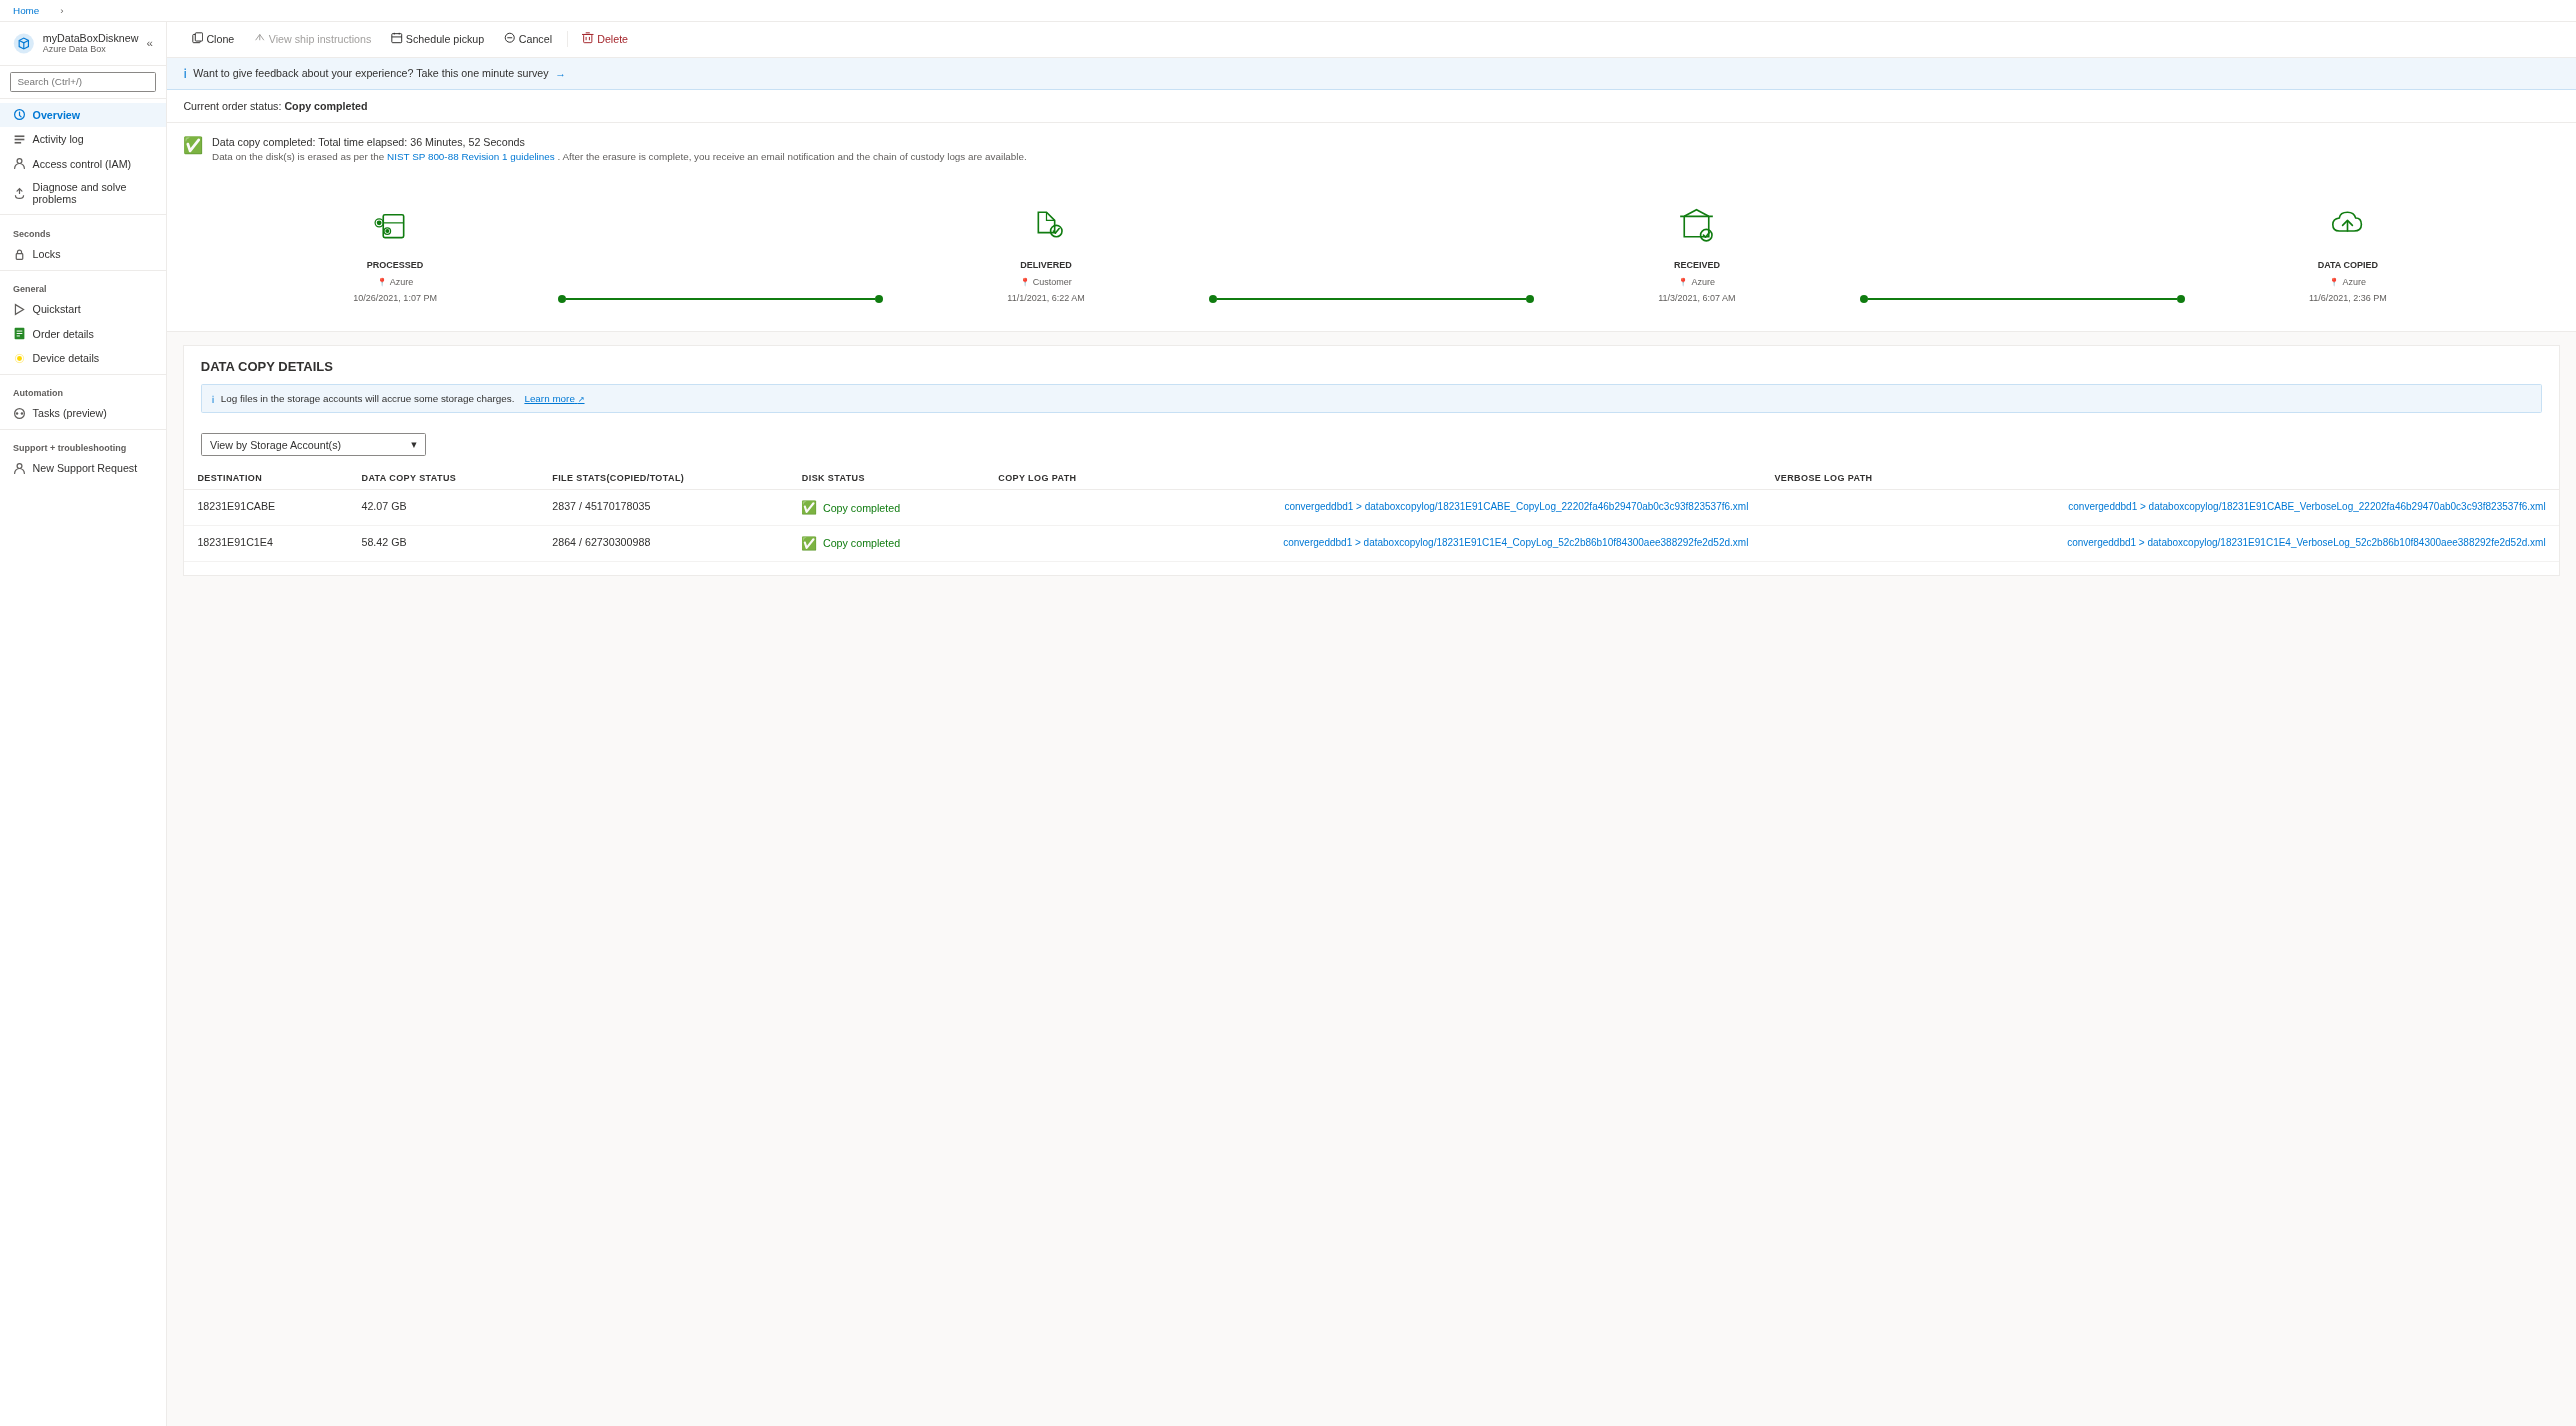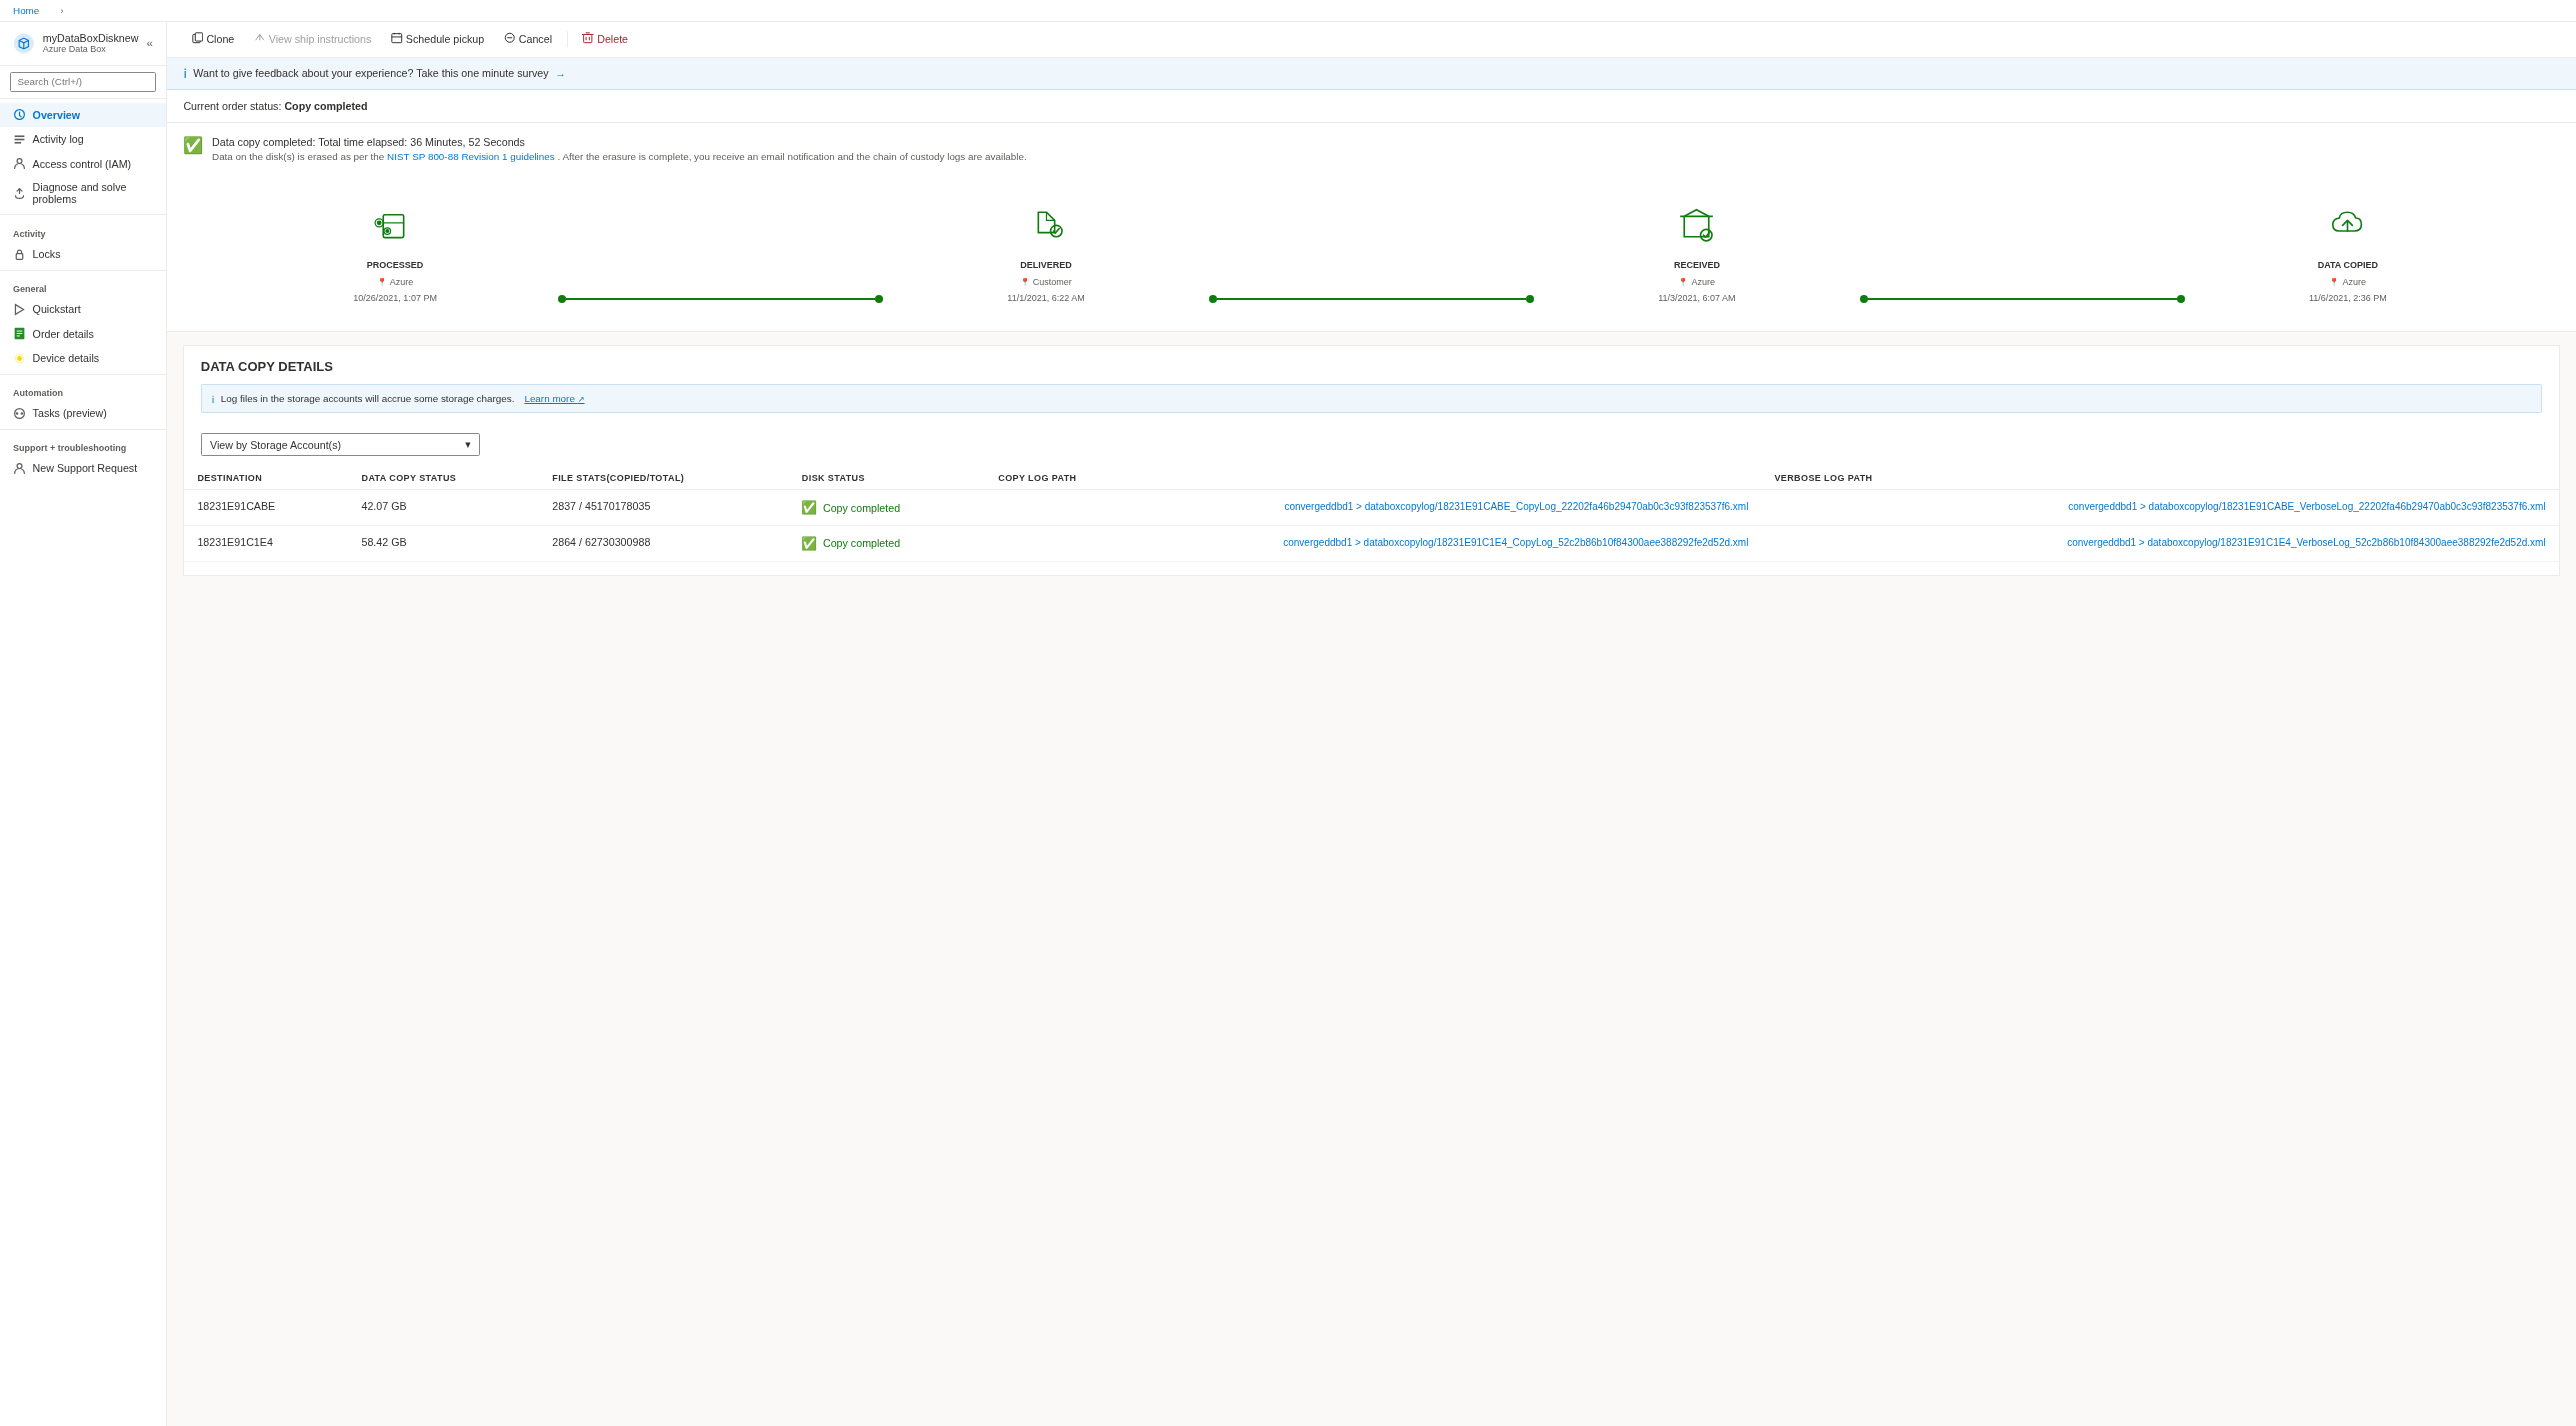--- a/index.html
+++ b/index.html
@@ -64,21 +64,21 @@
     .pin-icon { color: #605e5c; font-size: 8.2px; }
 
     
     .timeline-svg { width: 49px; height: 49px; stroke: #107c10; fill: none; stroke-width: 2; }
     .section-title { font-size: 13px; font-weight: 600; color: #323130; padding: 13px 16.4px 0; }
 
     .info-banner { background: #eff6fc; border: 0.8px solid #c7e0f4; margin: 9.9px 16.4px; padding: 6.6px 9.9px; display: flex; align-items: center; gap: 6.6px; font-size: 9.9px; border-radius: 1.6px; }
     .learn-more { color: #0078d4; cursor: pointer; }
 
     .dropdown-row { padding: 9.9px 16.4px; }
-    .dropdown-select { border: 0.8px solid #8a8886; padding: 4.1px 8.2px; font-size: 10.7px; color: #323130; width: 279px; display: flex; align-items: center; justify-content: space-between; cursor: pointer; background: #fff; border-radius: 1.6px; }
+    .dropdown-select { border: 0.8px solid #8a8886; padding: 4.1px 8.2px; font-size: 10.7px; color: #323130; width: 225px; display: flex; align-items: center; justify-content: space-between; cursor: pointer; background: #fff; border-radius: 1.6px; }
 
     
     .data-table { width: 100%; border-collapse: collapse; }
     .data-table th { padding: 6.6px 13px; text-align: left; font-size: 9px; font-weight: 700; color: #323130; text-transform: uppercase; letter-spacing: 0.4px; border-bottom: 0.8px solid #edebe9; }
     .data-table td { padding: 9.9px 13px; font-size: 10.7px; color: #323130; border-bottom: 0.8px solid #f3f2f1; vertical-align: top; }
     .copy-link { color: #0078d4; cursor: pointer; font-size: 10px; line-height: 1.4; display: block; text-align: right; }
     .copy-completed-badge { display: flex; align-items: center; gap: 4.9px; color: #107c10; font-size: 10.7px; }
     .badge-check { font-size: 13px; }
 
     
@@ -149,21 +149,21 @@
         <span class="nav-icon">
           <svg width="13" height="13" viewBox="0 0 16 16" fill="none">
               <path d="M8 2 L8 8 M5 5 L8 2 L11 5" stroke="#605e5c" stroke-width="1.5" stroke-linecap="round"></path>
               <path d="M3 10 Q3 14 8 14 Q13 14 13 10" stroke="#605e5c" stroke-width="1.5" fill="none"></path>
             </svg>
         </span>
         <span>Diagnose and solve problems</span>
       </div>
 
       <hr class="nav-divider">
-      <div class="section-label">Activity</div>
+      <div class="section-label">Seconds</div>
       <div class="nav-item">
         <span class="nav-icon">
           <svg width="13" height="13" viewBox="0 0 16 16" fill="none">
               <rect x="4" y="7" width="8" height="7" rx="1" stroke="#605e5c" stroke-width="1.5"></rect>
               <path d="M5.5 7V5a2.5 2.5 0 015 0v2" stroke="#605e5c" stroke-width="1.5"></path>
             </svg>
         </span>
         <span>Locks</span>
       </div>
 

